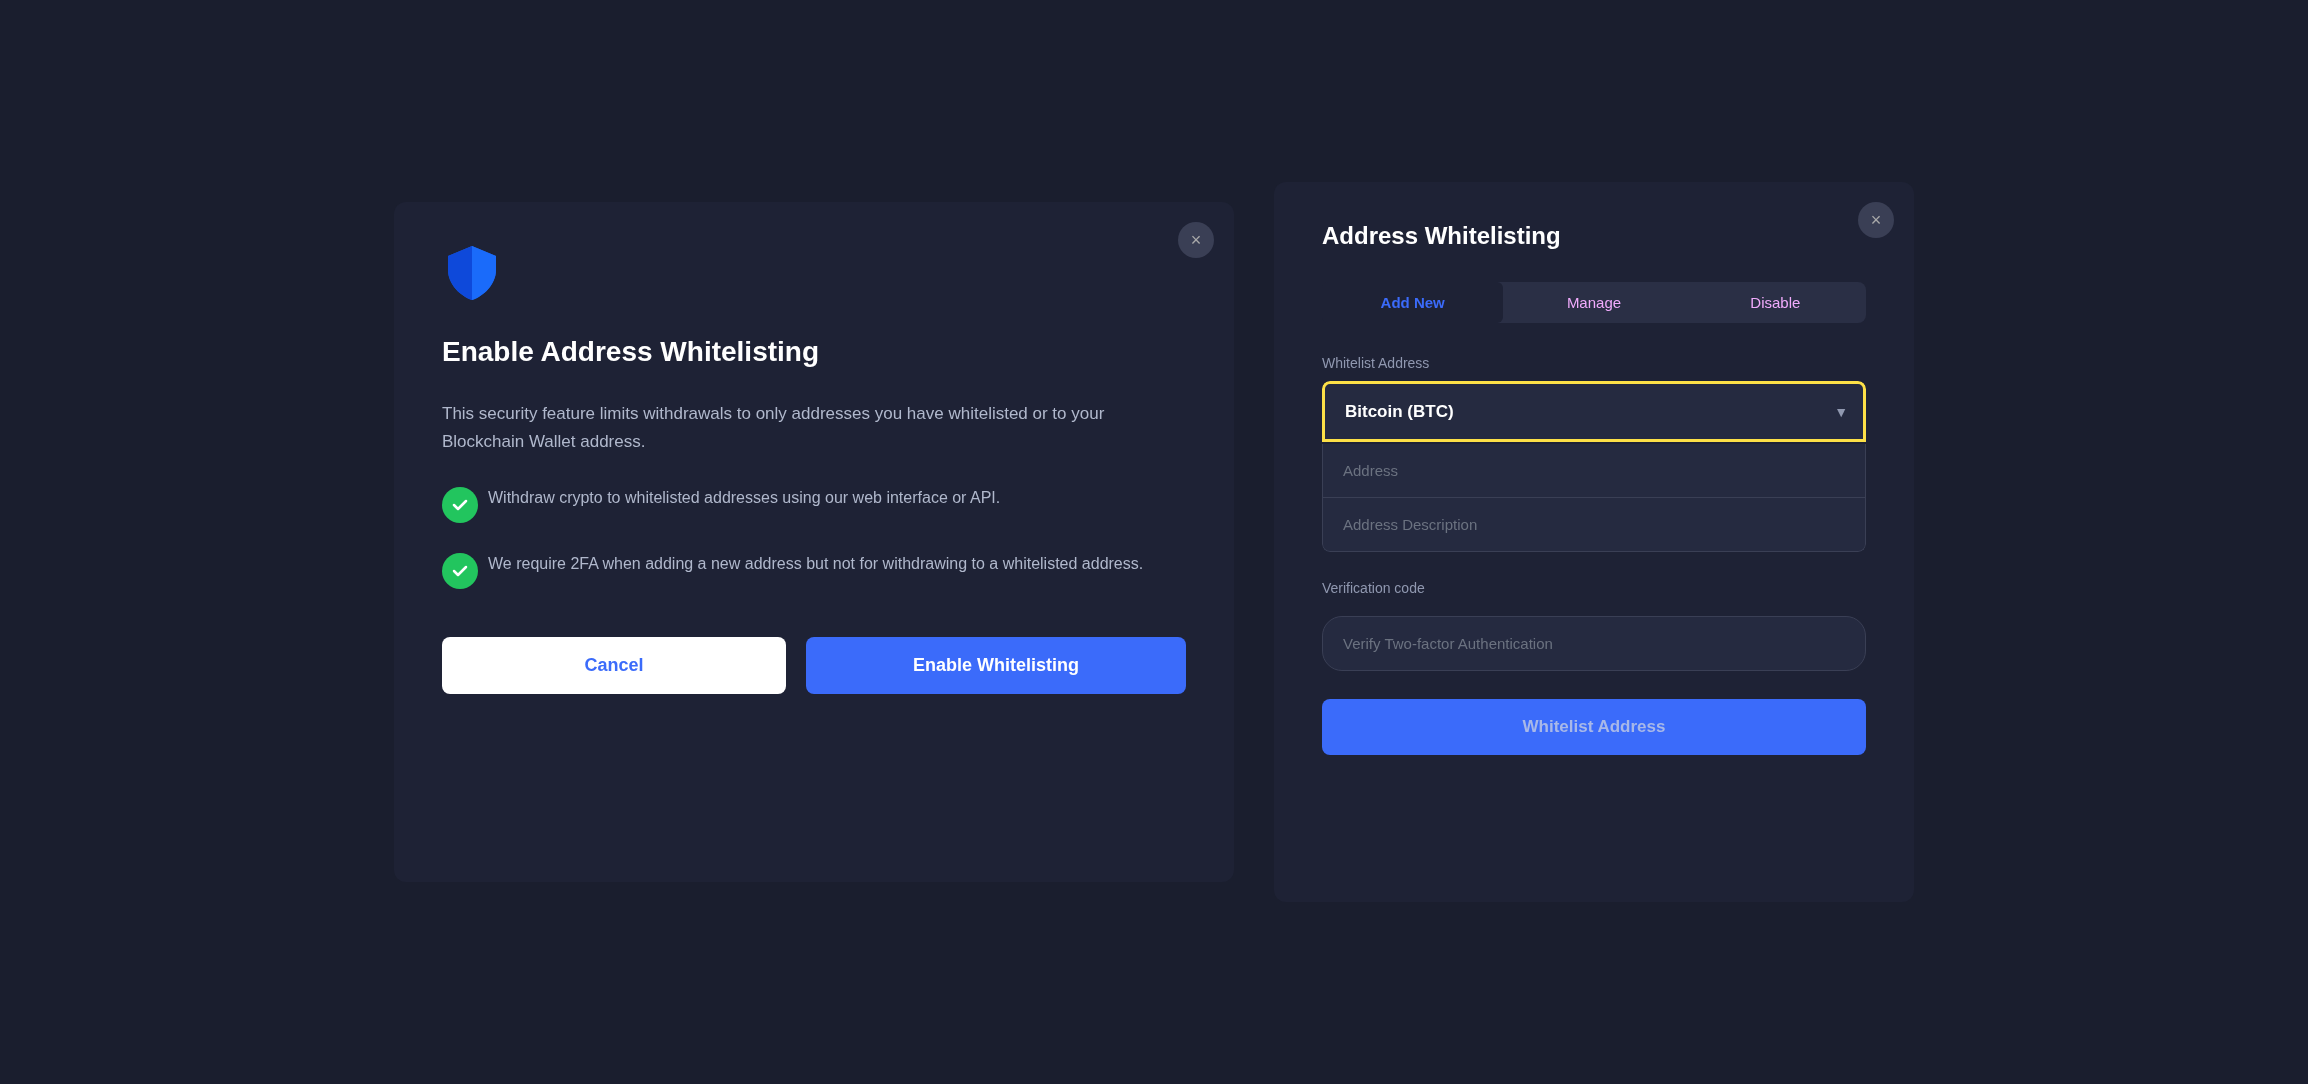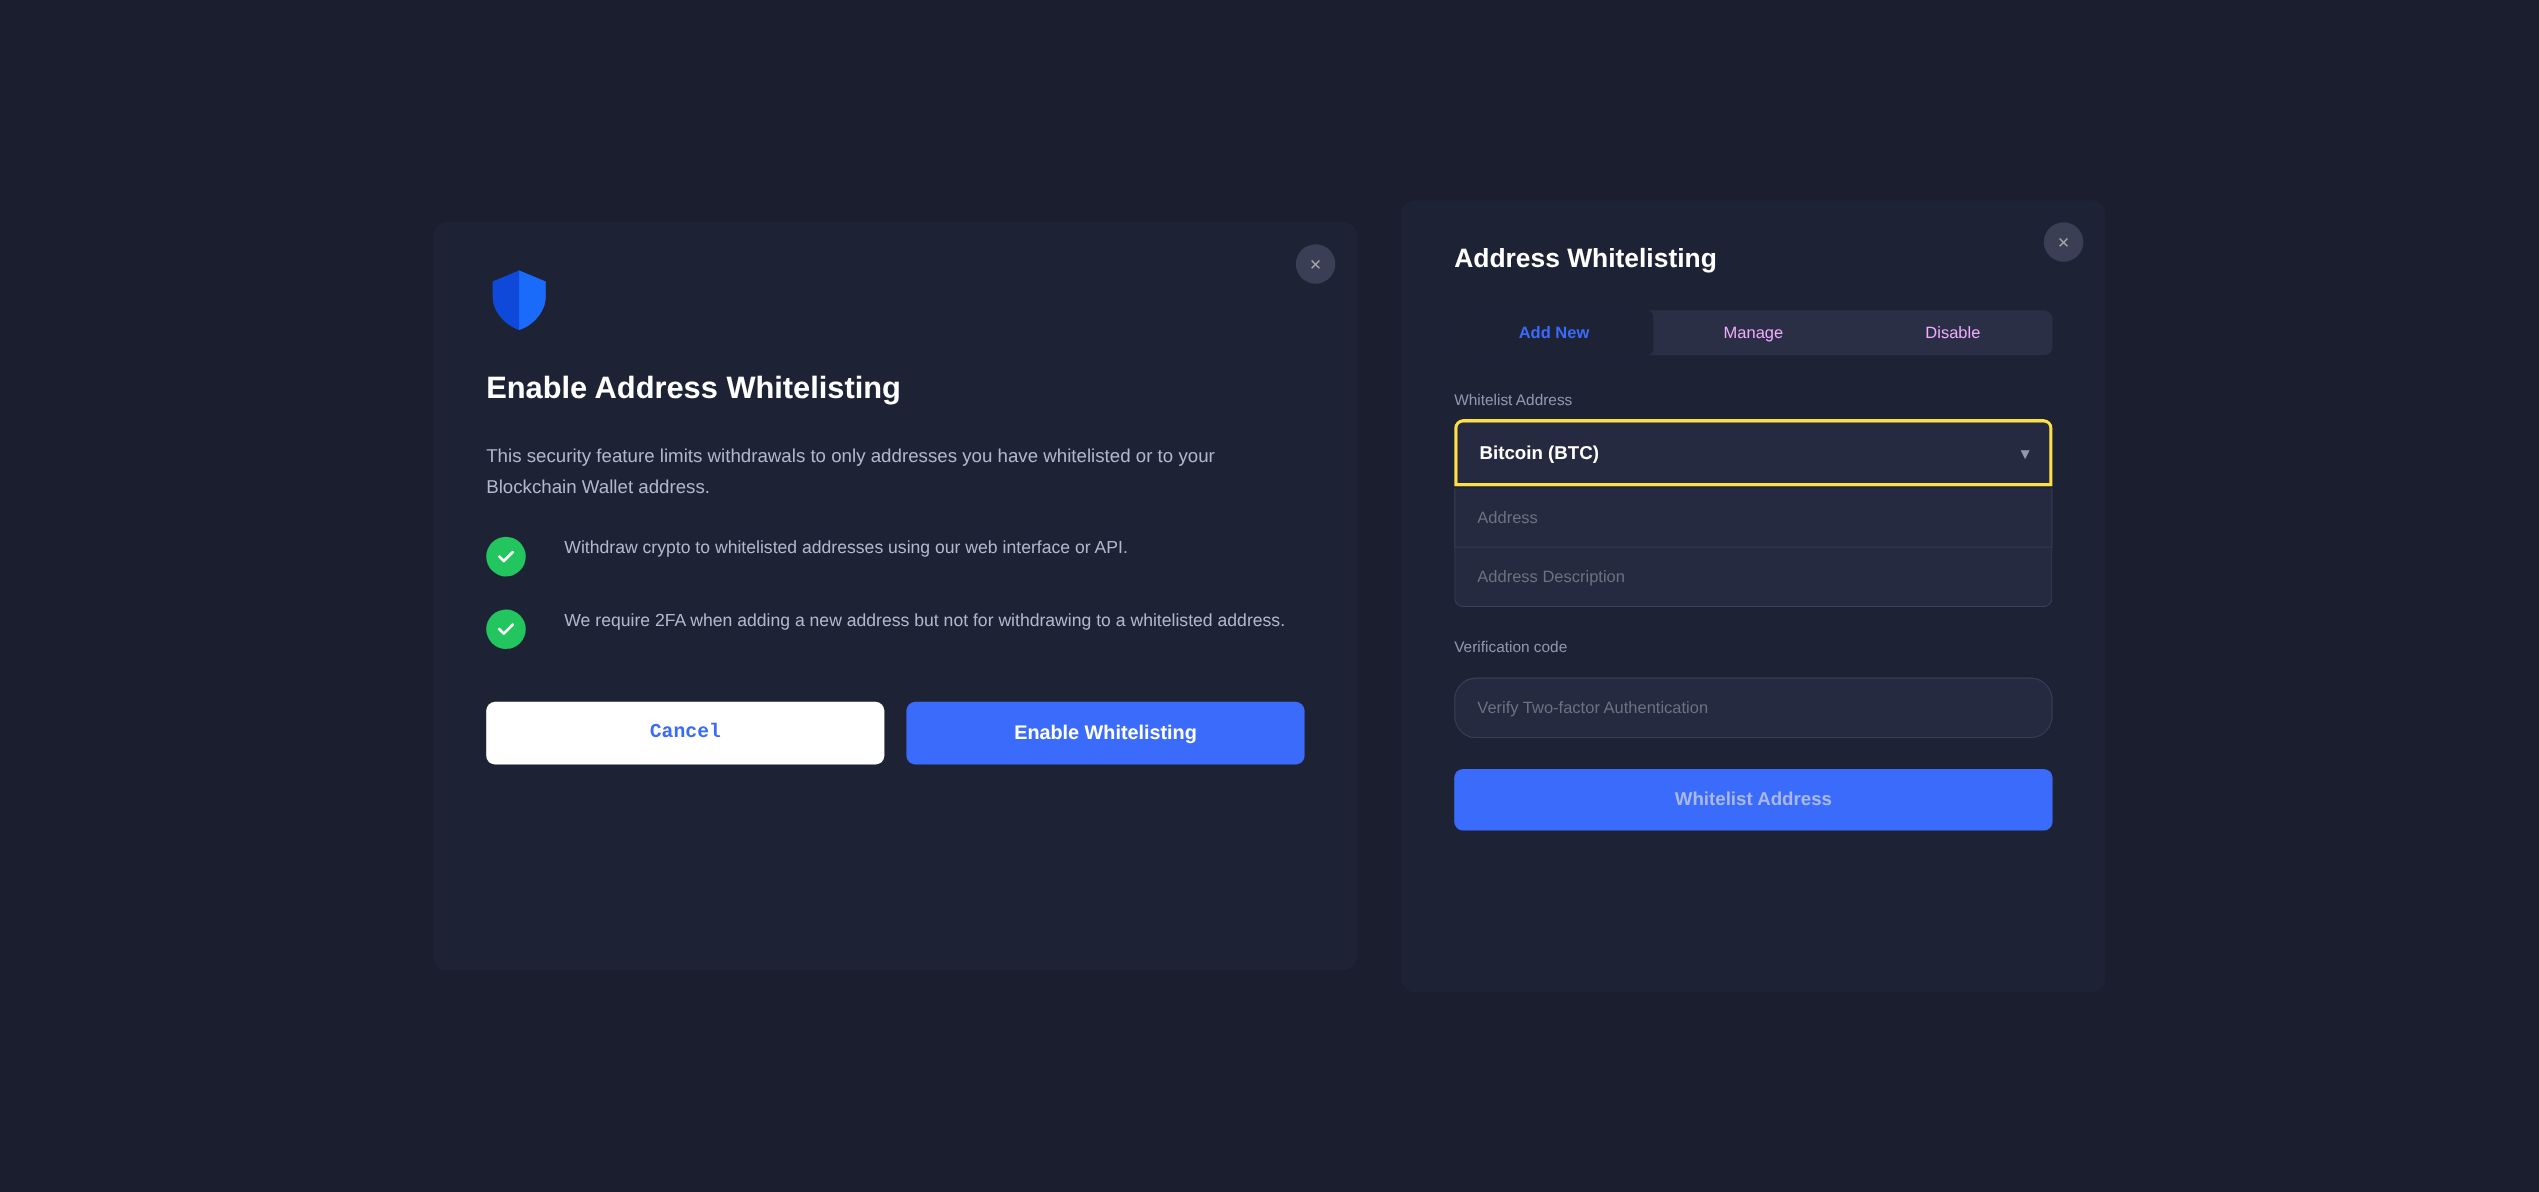--- a/index.html
+++ b/index.html
@@ -72,21 +72,21 @@
       color: #b0b8cc;
       line-height: 1.6;
       margin-bottom: 30px;
     }
     .feature-list {
       margin-bottom: 48px;
     }
     .feature-item {
       display: flex;
       align-items: flex-start;
-      gap: 35px;
+      gap: 10px;
       margin-bottom: 28px;
     }
     .check-circle {
       width: 36px;
       height: 36px;
       background: #22c55e;
       border-radius: 50%;
       display: flex;
       align-items: center;
       justify-content: center;
@@ -102,29 +102,27 @@
       color: #b0b8cc;
       line-height: 1.6;
     }
     .btn-row {
       display: flex;
       gap: 20px;
       margin-top: 8px;
     }
     .btn-cancel {
       flex: 1;
-      padding: 18px;
       background: #ffffff;
       border: none;
       border-radius: 8px;
       font-size: 18px;
       font-weight: 600;
       color: #3b6bfa;
       cursor: pointer;
-      font-family: Liberation Mono, monospace;
     }
     .btn-enable {
       flex: 1;
       padding: 18px;
       background: #3b6bfa;
       border: none;
       border-radius: 8px;
       font-size: 18px;
       font-weight: 700;
       color: #ffffff;

